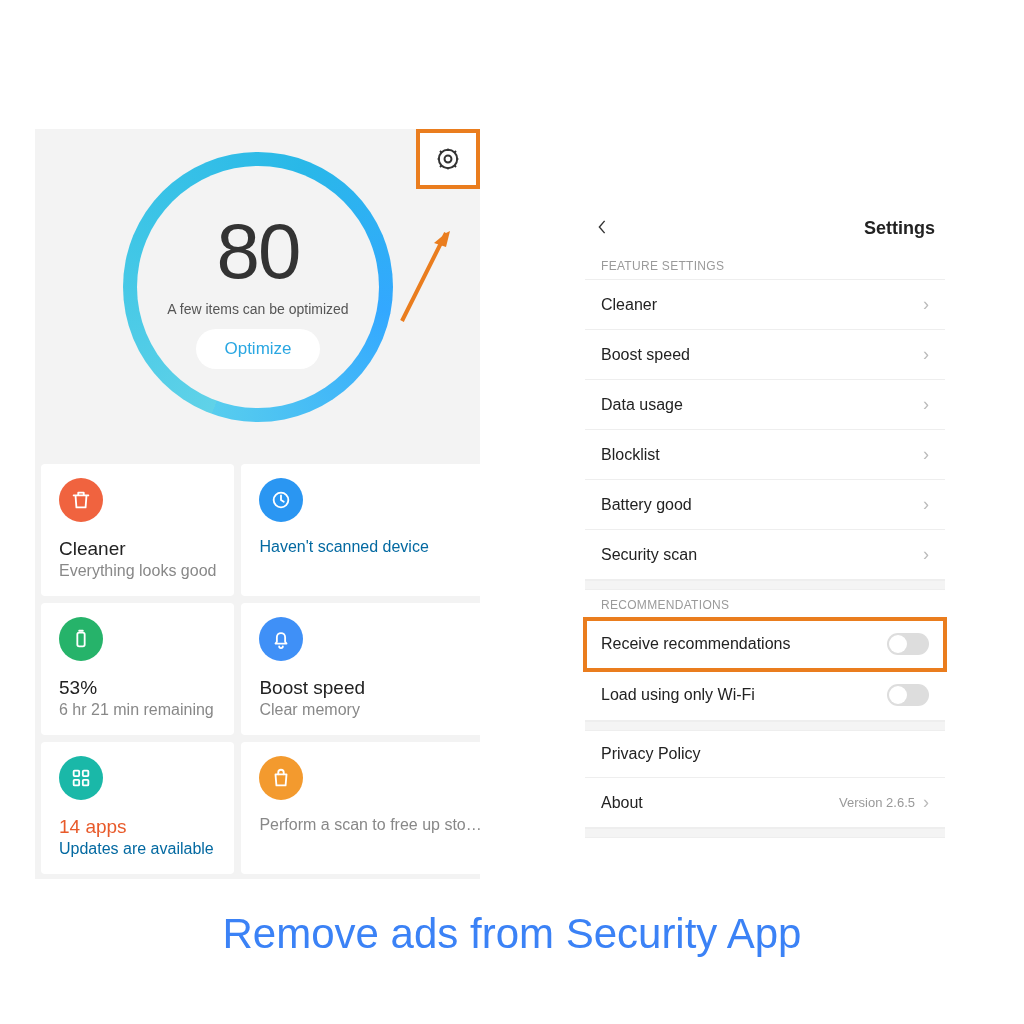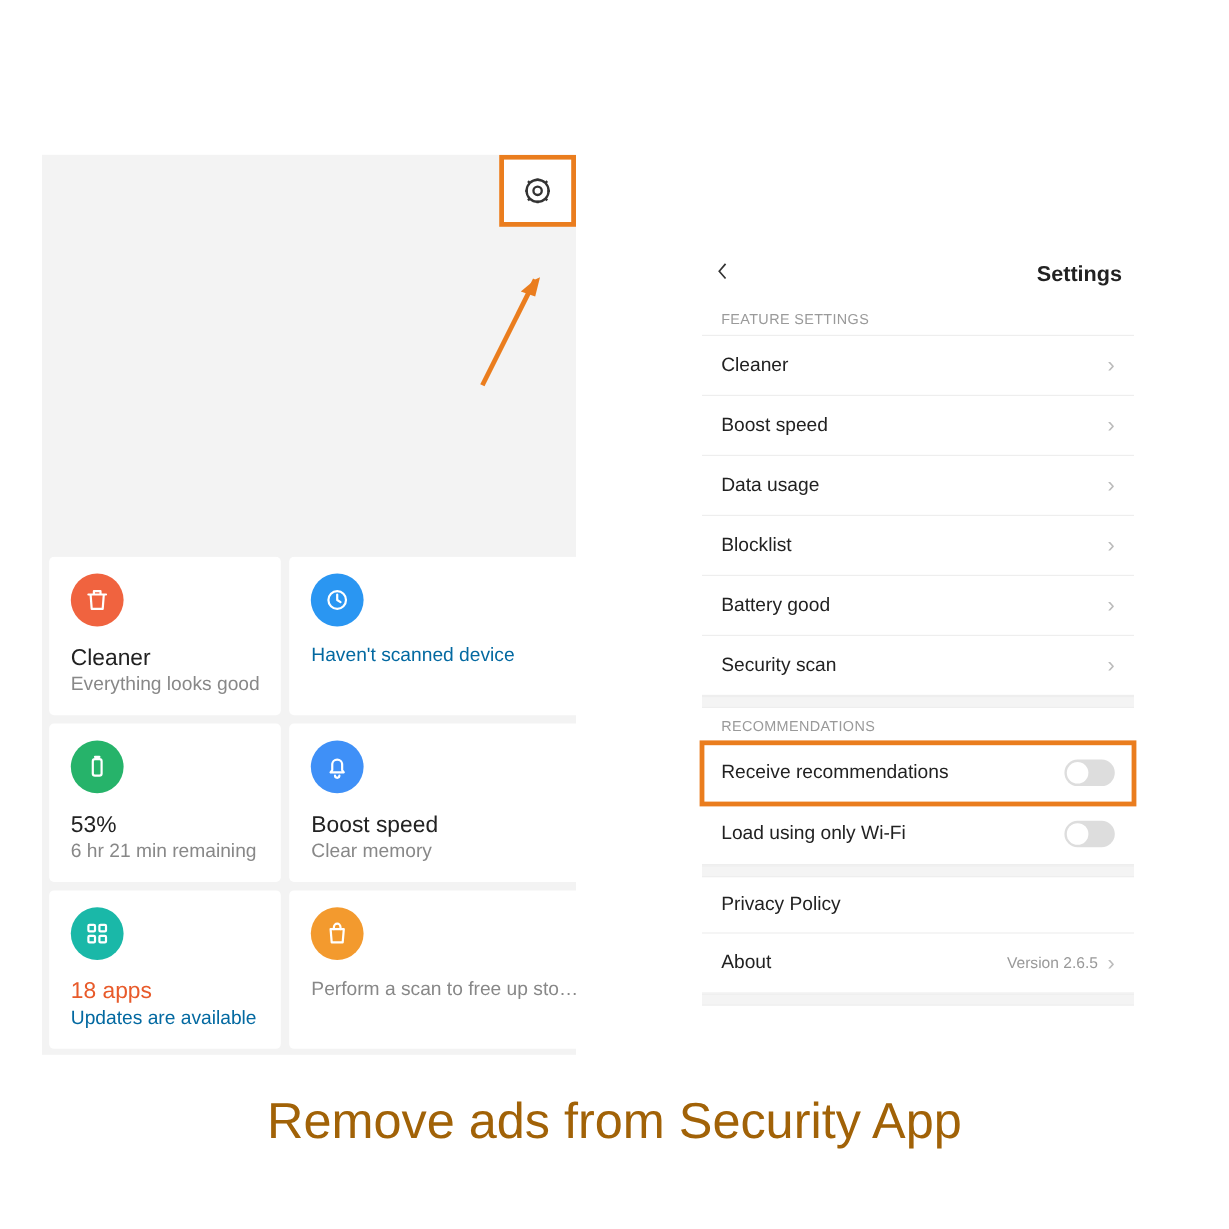--- a/index.html
+++ b/index.html
@@ -153,31 +153,38 @@
   .version { font-size: 13px; color: #999; margin-right: 8px; }
   .about-right { display: flex; align-items: center; }
 
   
   .caption {
     position: absolute;
     left: 0; right: 0;
     top: 910px;
     text-align: center;
     font-size: 42px;
-    color: #a16207;
+    color: #3b82f6;
     font-weight: 400;
   }
 </style>
 </head>
 <body>
 
 <div class="canvas">
 
   <div class="phone-left">
     <div class="score-wrap">
+      <div class="score-ring">
+        <div class="score-ring-inner">
+          <div class="score-number">80</div>
+          <div class="score-caption">A few items can be optimized</div>
+          <button class="optimize-btn">Optimize</button>
+        </div>
+      </div>
 
       <div class="gear-box">
         <svg width="26" height="26" viewBox="0 0 24 24" fill="none" stroke="#333" stroke-width="1.8">
           <circle cx="12" cy="12" r="3.2"></circle>
           <path d="M12 2.5v2M12 19.5v2M4.6 4.6l1.4 1.4M18 18l1.4 1.4M2.5 12h2M19.5 12h2M4.6 19.4l1.4-1.4M18 6l1.4-1.4"></path>
           <circle cx="12" cy="12" r="8.5"></circle>
         </svg>
       </div>
 
       <svg class="arrow" viewBox="0 0 70 110">
@@ -227,21 +234,21 @@
         </div>
         <div class="card">
           <div class="card-icon" style="background:#1ab8a8">
             <svg width="22" height="22" viewBox="0 0 24 24" fill="none" stroke="#fff" stroke-width="2" stroke-linecap="round" stroke-linejoin="round">
               <rect x="4" y="4" width="6" height="6" rx="1"></rect>
               <rect x="14" y="4" width="6" height="6" rx="1"></rect>
               <rect x="4" y="14" width="6" height="6" rx="1"></rect>
               <rect x="14" y="14" width="6" height="6" rx="1"></rect>
             </svg>
           </div>
-          <div class="card-title red">18 apps</div>
+          <div class="card-title red">14 apps</div>
           <div class="card-sub red">Updates are available</div>
         </div>
         <div class="card">
           <div class="card-icon" style="background:#f39a2e">
             <svg width="22" height="22" viewBox="0 0 24 24" fill="none" stroke="#fff" stroke-width="2" stroke-linecap="round" stroke-linejoin="round">
               <path d="M6 8h12l-1 12H7L6 8z"></path>
               <path d="M9 8V6a3 3 0 0 1 6 0v2"></path>
             </svg>
           </div>
           <div class="card-sub">Perform a scan to free up sto…</div>

